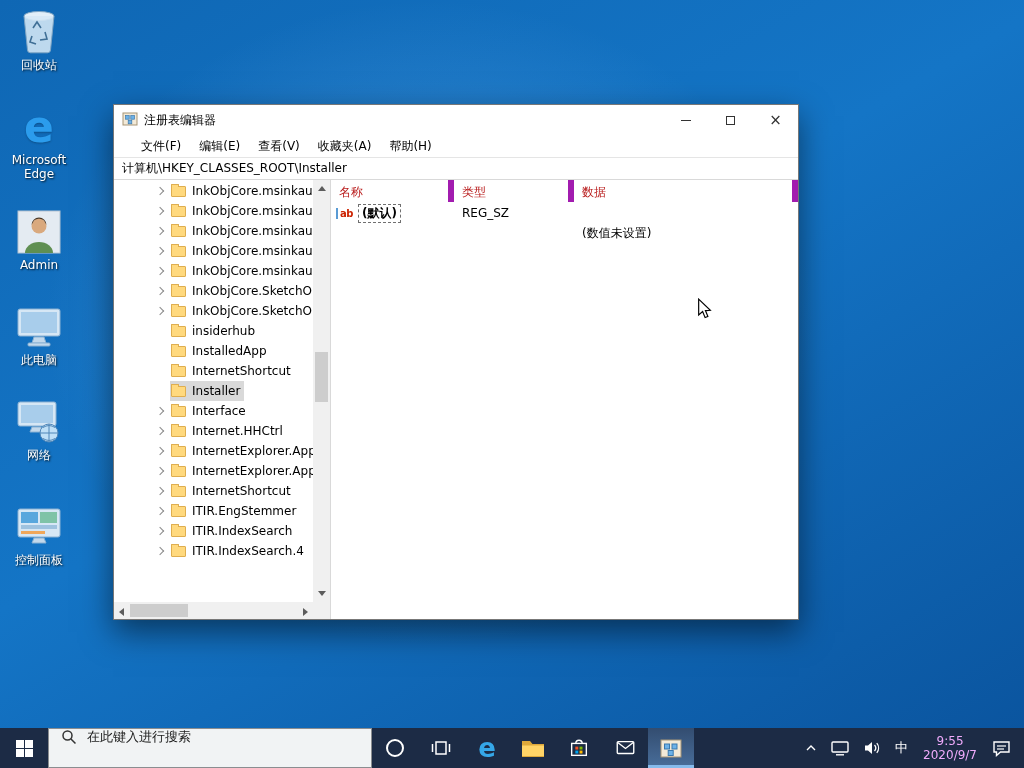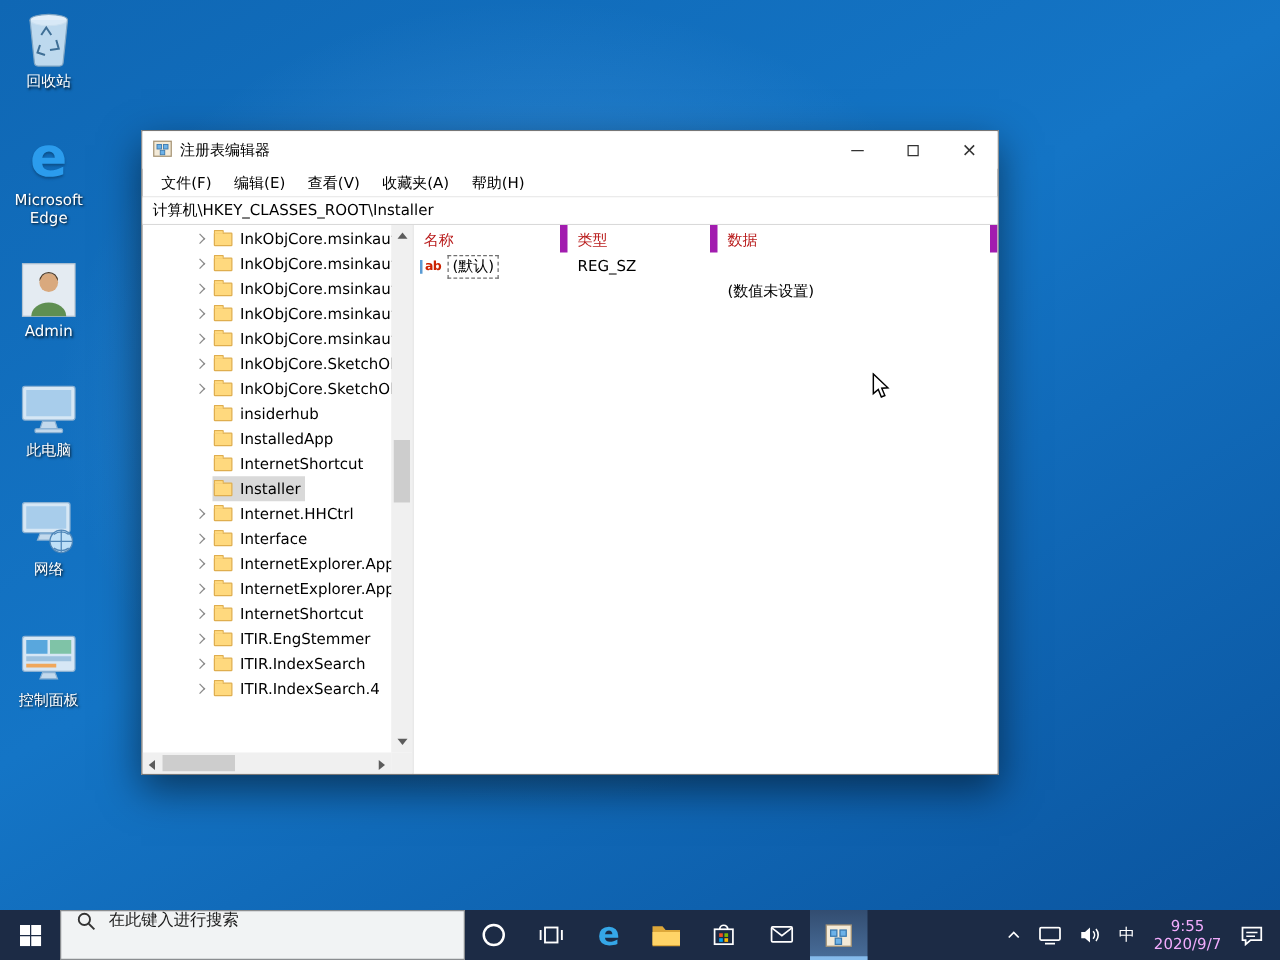--- a/index.html
+++ b/index.html
@@ -29,21 +29,21 @@
     display:flex; flex-direction:column;
   }
   .titlebar { height:30px; display:flex; align-items:center; padding-left:8px; background:#fff; flex:0 0 30px;}
   .titlebar .title { margin-left:6px; font-size:12px; color:#000; flex:1; }
   .win-controls { display:flex; height:100%; }
   .wc { width:45px; height:100%; display:flex; align-items:center; justify-content:center; }
   .glyph-min { width:10px; height:1px; background:#333; display:block; }
   .glyph-max { width:9px; height:9px; border:1px solid #333; display:block; }
   .glyph-close { font-size:15px; color:#333; line-height:1; }
 
-  .menubar { height:22px; display:flex; align-items:center; padding-left:6px; flex:0 0 22px; }
+  .menubar { height:22px; display:flex; align-items:center; padding-left:18px; flex:0 0 22px; }
   .menu-item { padding:0 9px; font-size:12px; color:#000; height:100%; display:flex; align-items:center; }
 
   .addressbar { height:23px; flex:0 0 23px; border-top:1px solid #e5e5e5; border-bottom:1px solid #d9d9d9; }
   .addressbar input { width:100%; height:100%; border:none; outline:none; padding:0 8px;
                       font-family:inherit; font-size:12px; color:#000; background:#fff; }
 
   .winbody { flex:1; display:flex; overflow:hidden; }
 
   
   .tree { width:217px; flex:0 0 217px; position:relative; border-right:1px solid #d9d9d9; overflow:hidden; }
@@ -82,21 +82,21 @@
   .col { padding:4px 8px 0; font-size:12px; color:#b91c1c; border-right:6px solid #a21caf; }
   .col-name { width:123px; flex:0 0 123px; }
   .col-type { width:120px; flex:0 0 120px; }
   .col-data { flex:1; }
   .lrow { display:flex; align-items:center; height:22px; font-size:12px; color:#000; }
   .cell-name { width:123px; flex:0 0 123px; display:flex; align-items:center; padding-left:5px; }
   .cell-type { width:120px; flex:0 0 120px; padding-left:8px; }
   .cell-data { flex:1; padding-left:8px;margin-top:40px; }
   .ab-ic { color:#cc2200; font-size:10px; font-weight:bold; letter-spacing:-0.5px; margin-right:5px;
            border-left:2px solid #5a9bd4; padding-left:2px; line-height:11px; }
-  .focusbox { border:1px dashed #707070; padding:0 3px; }
+  .focusbox { border:1px dashed #707070; padding:0 3px;font-weight:bold; }
 
   
   .cursor { position:absolute; left:697px; top:298px; pointer-events:none; }
 
   
   .taskbar { position:absolute; left:0; bottom:0; width:1024px; height:40px;
              background:#1c2b45; display:flex; align-items:stretch; }
   .tb-btn { width:46px; display:flex; align-items:center; justify-content:center; }
   .tb-start { width:48px; }
   .tb-active { background:linear-gradient(to bottom, rgba(110,165,225,.28), rgba(110,165,225,.55));
@@ -299,28 +299,28 @@
               <span class="chev nochev"></span>
               <span class="titem">
                 <span class="fold"></span>
                 <span class="tl">Installer</span>
               </span>
             </div>
           <div class="trow">
               <span class="chev"></span>
               <span class="titem">
                 <span class="fold"></span>
+                <span class="tl">Interface</span>
+              </span>
+            </div>
+          <div class="trow">
+              <span class="chev"></span>
+              <span class="titem">
+                <span class="fold"></span>
                 <span class="tl">Internet.HHCtrl</span>
-              </span>
-            </div>
-          <div class="trow">
-              <span class="chev"></span>
-              <span class="titem">
-                <span class="fold"></span>
-                <span class="tl">Interface</span>
               </span>
             </div>
           <div class="trow">
               <span class="chev"></span>
               <span class="titem">
                 <span class="fold"></span>
                 <span class="tl">InternetExplorer.Appl</span>
               </span>
             </div>
           <div class="trow">

